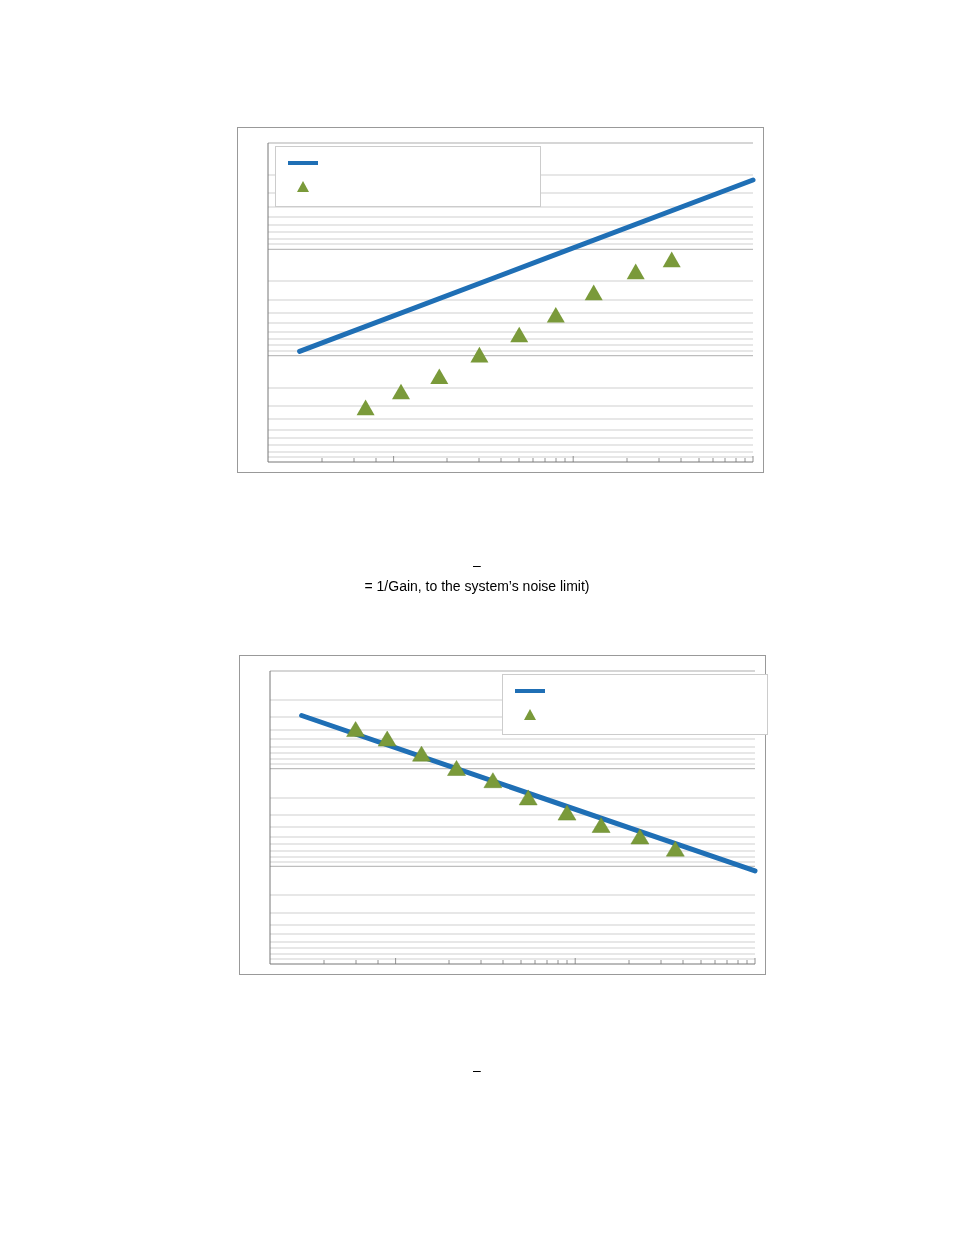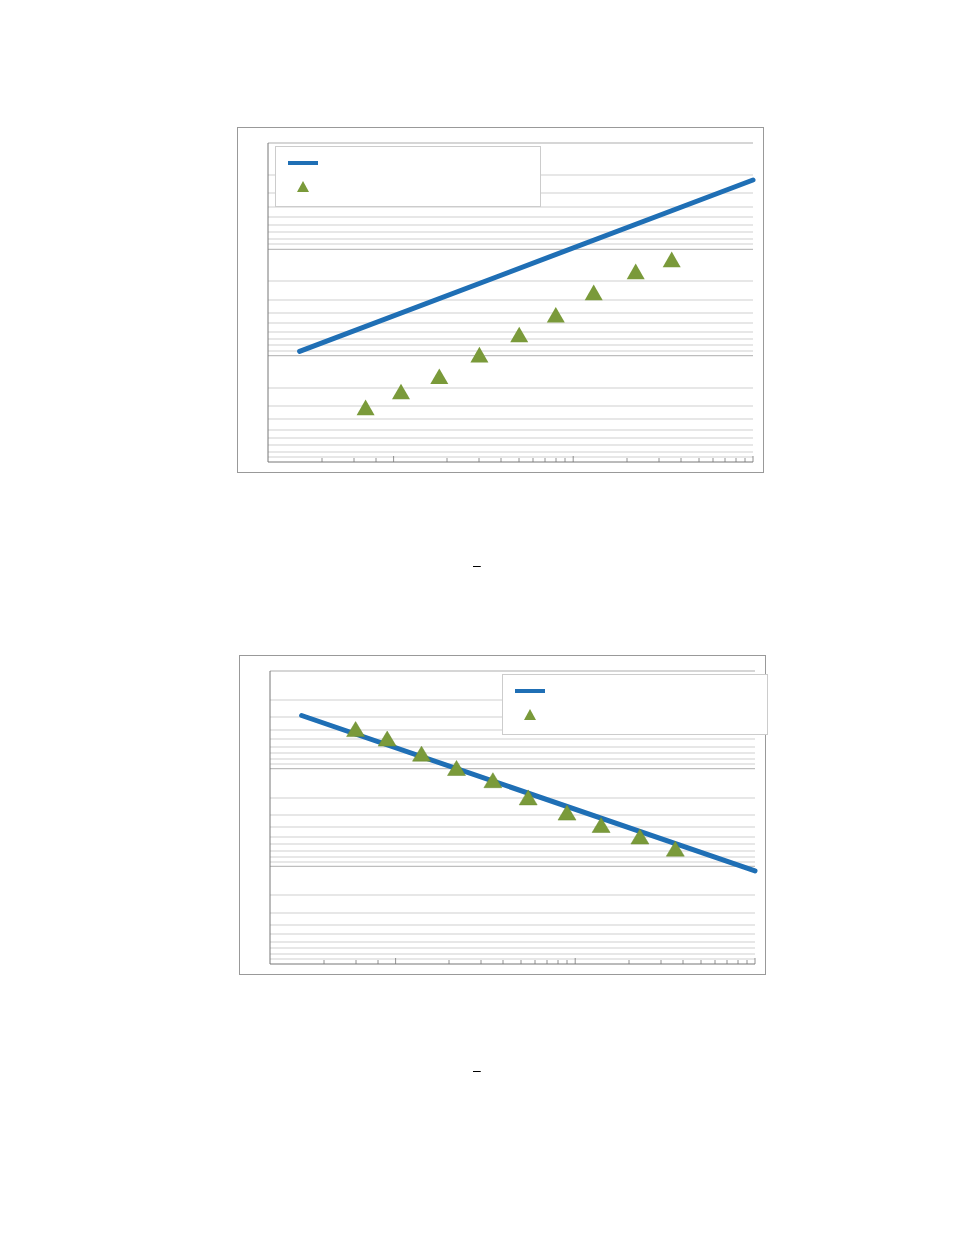--- a/index.html
+++ b/index.html
@@ -172,20 +172,21 @@
       </div>
       <div class="legend-entry">
         <div class="legend-triangle"></div>
         <span> </span>
       </div>
     </div>
   </div>
 
   <div class="caption-block" style="left:127px; top:555px;">
     <div>–</div>
+    <div>= 1/Gain, to the system’s noise limit)</div>
   </div>
 
   <div class="chart-wrap" style="left:239px; top:655px; height:318px;">
     <div class="plot-area">
       <svg viewBox="0 0 485 293">
         <line x1="0" y1="0" x2="0" y2="293" stroke="#777" stroke-width="1"></line>
         <line x1="0" y1="293" x2="485" y2="293" stroke="#777" stroke-width="1"></line>
 
         <g stroke="#777" stroke-width="0.6">
           <line x1="0" y1="0" x2="485" y2="0"></line>

